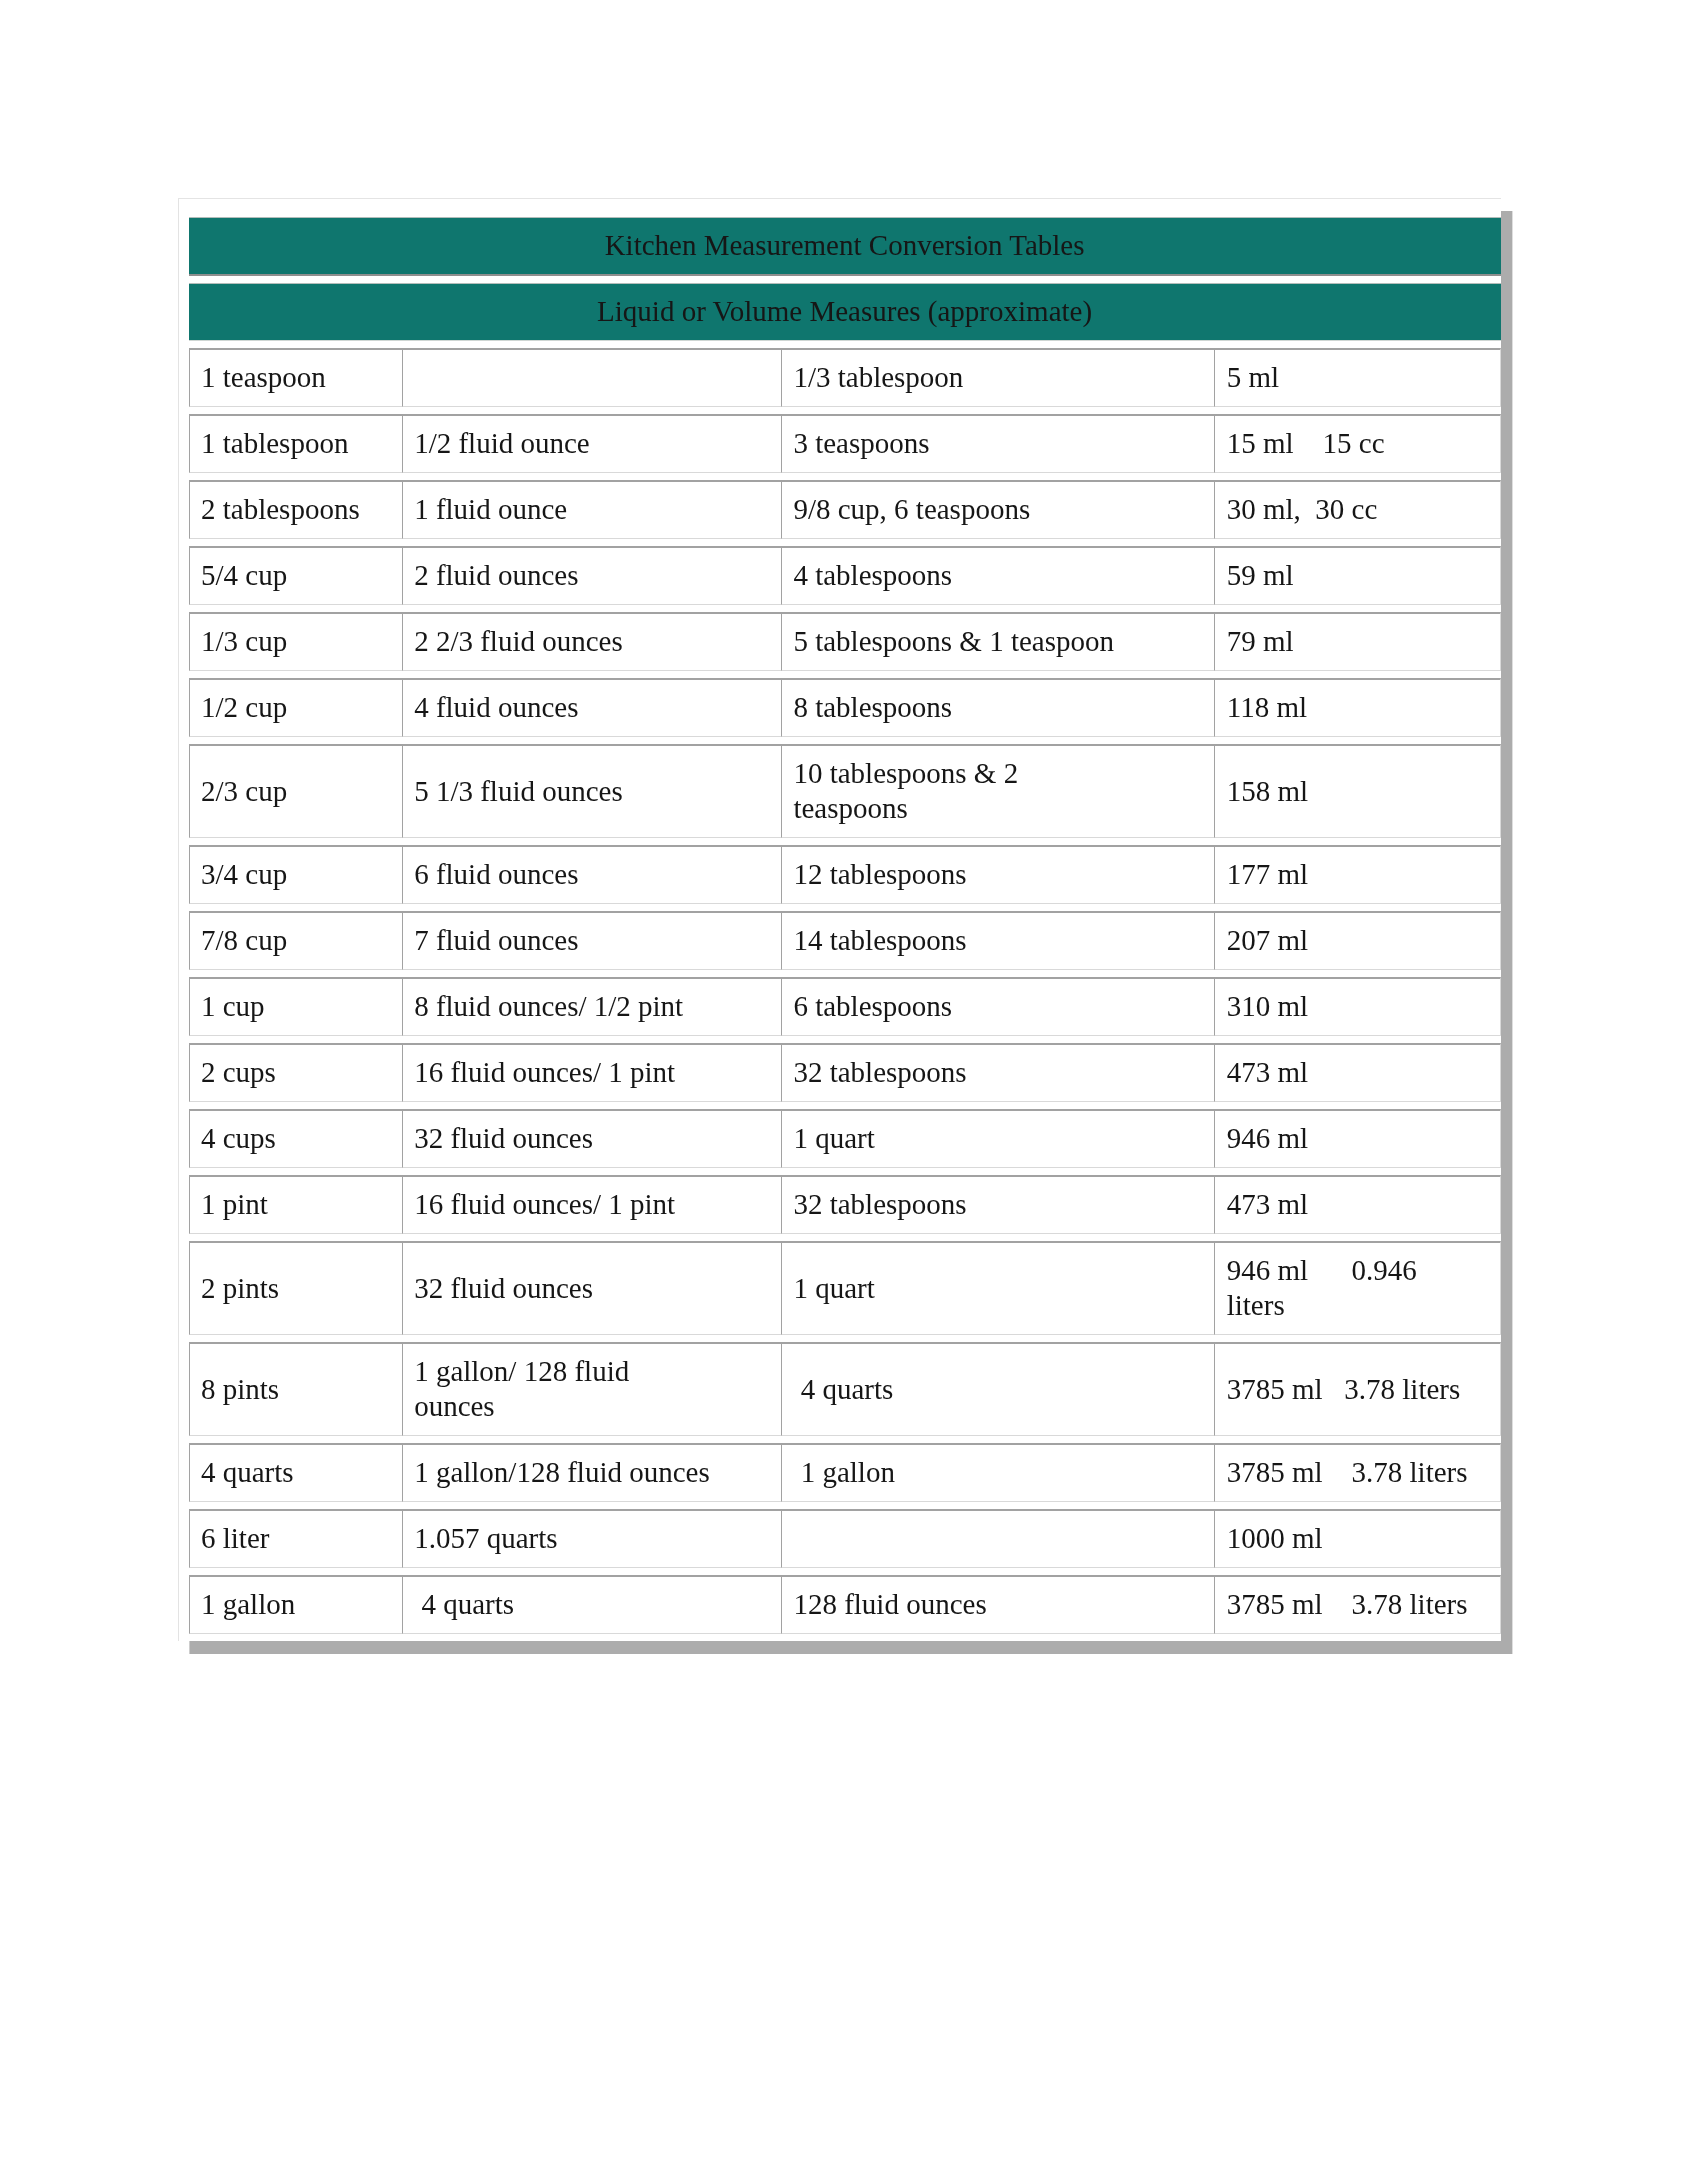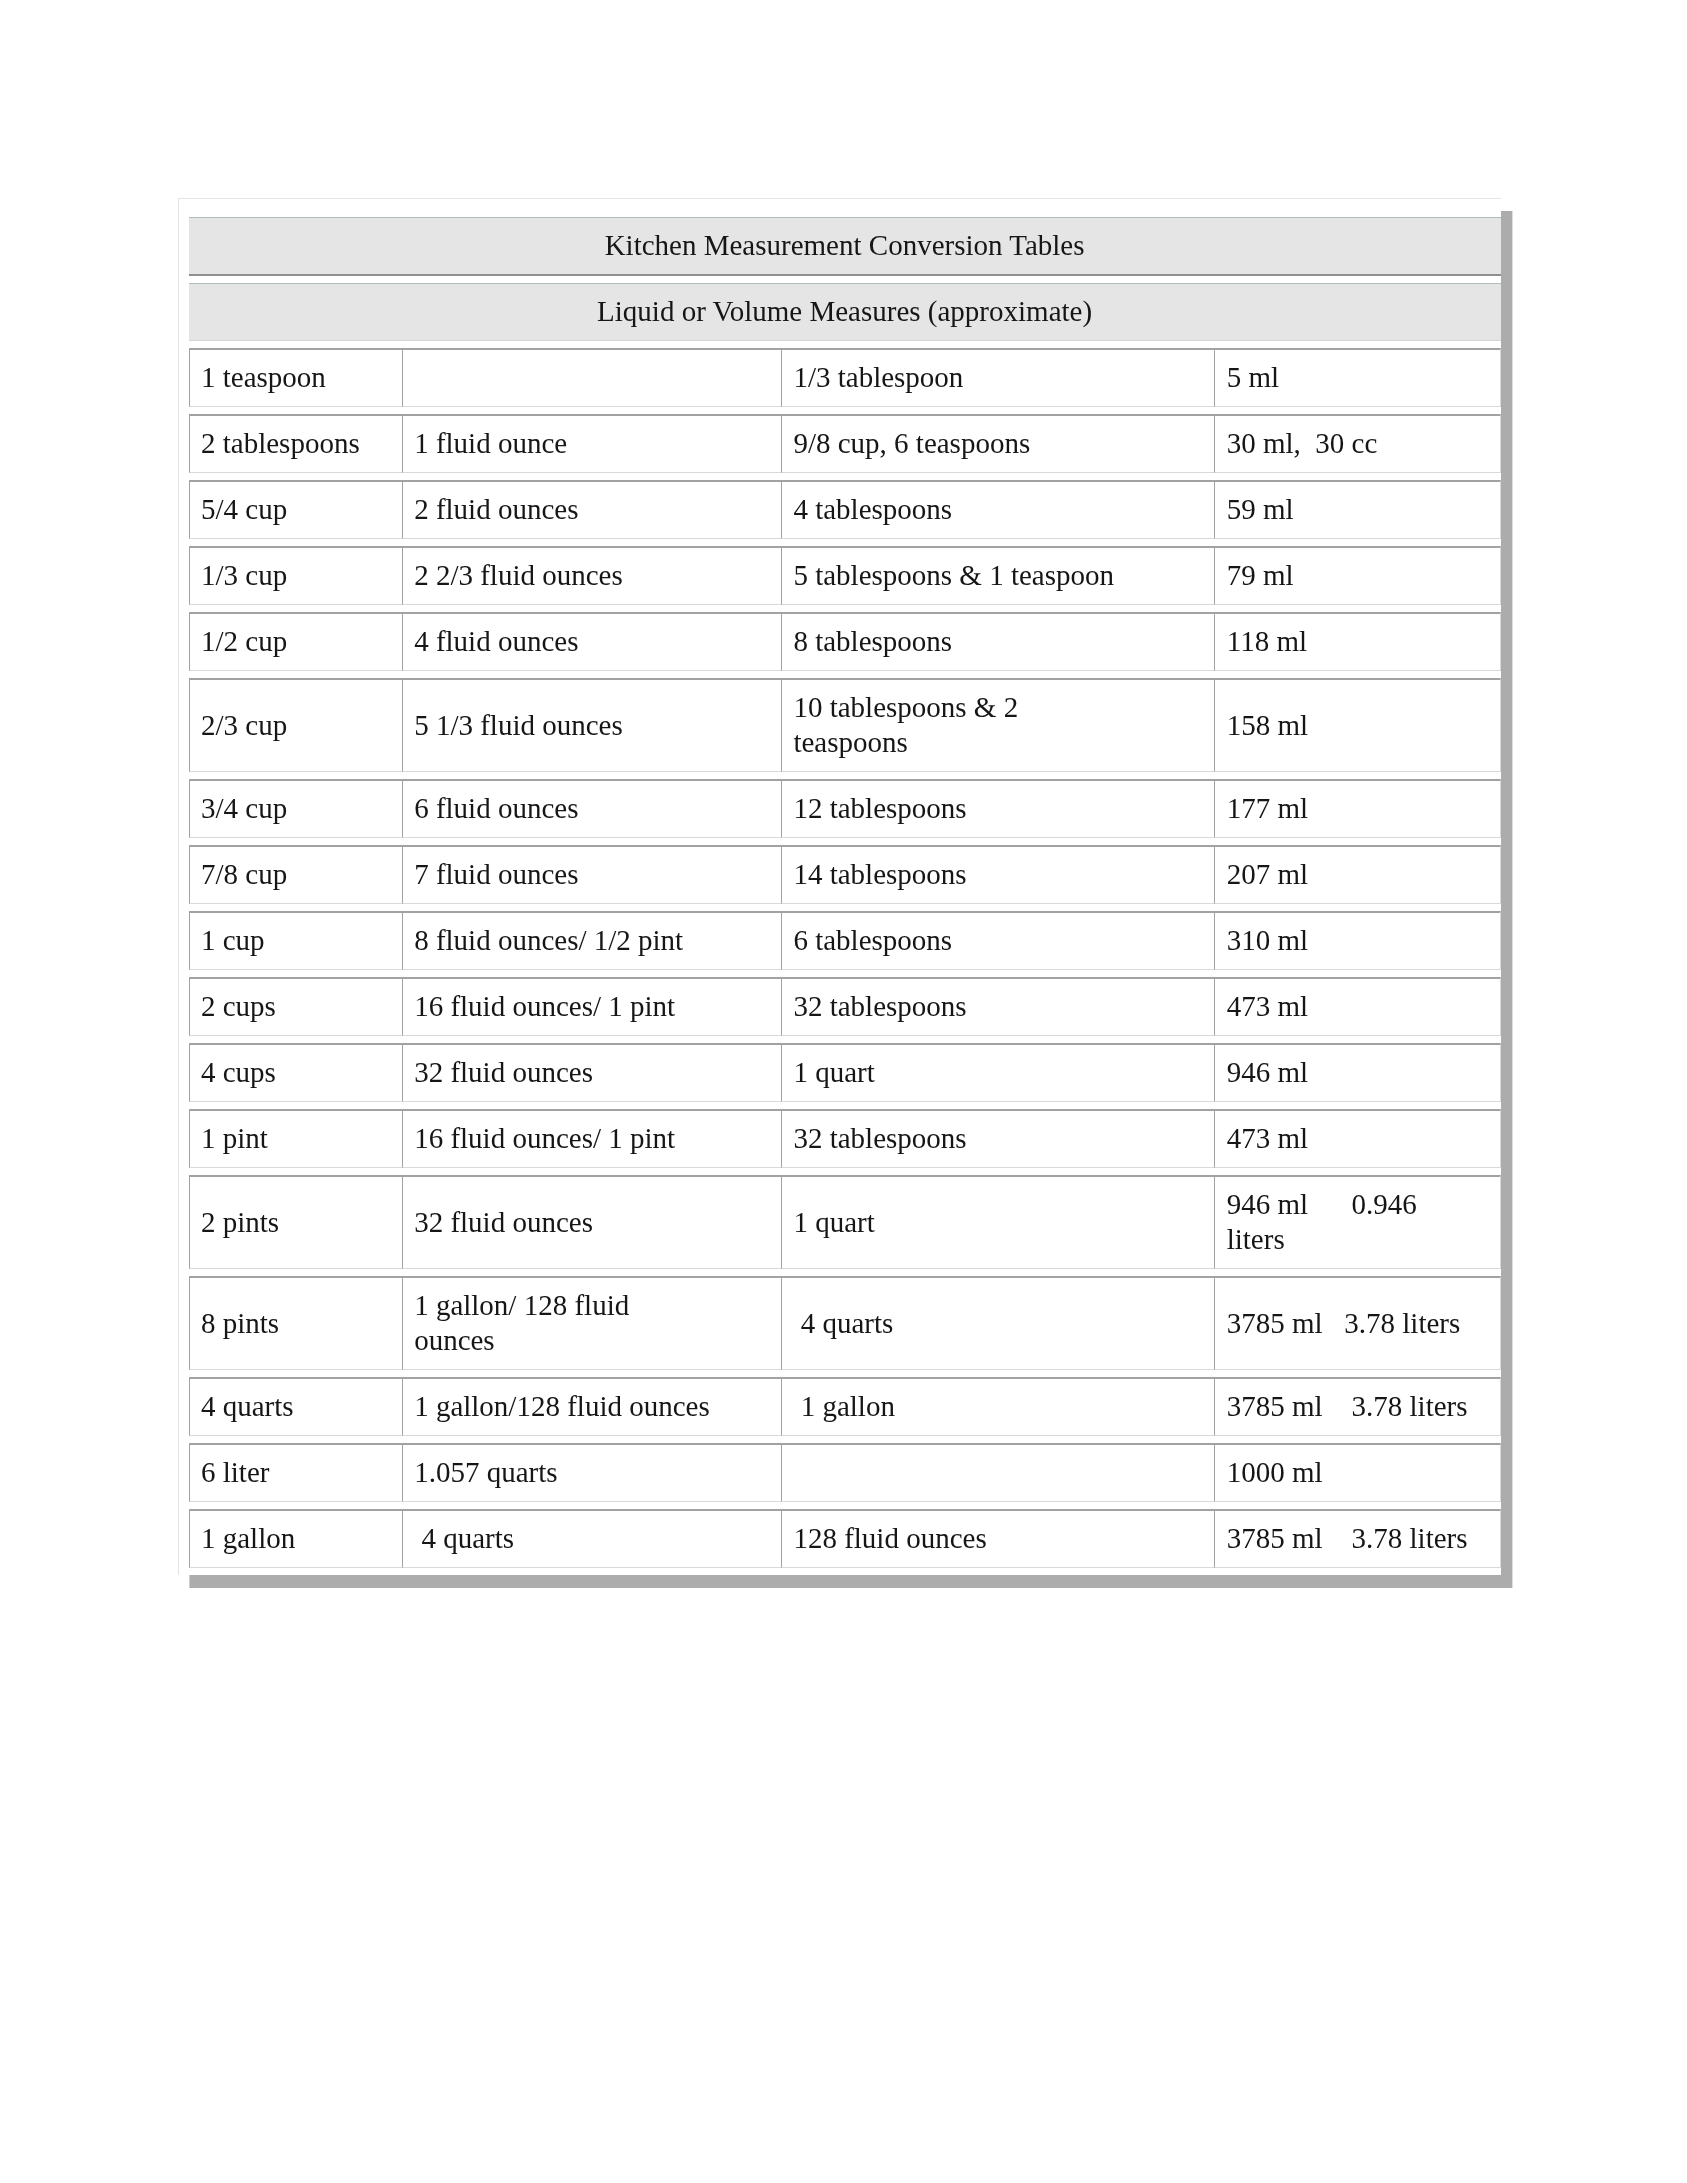--- a/index.html
+++ b/index.html
@@ -31,21 +31,21 @@
     table-layout: fixed;
     width: 1312px;
     border-collapse: separate;
     border-spacing: 0 7px;
     background: #ffffff;
     font-size: 29px;
     line-height: 35px;
   }
 
   th.hdr {
-    background: #e5e5e5;
+    background: #0f766e;
     font-weight: normal;
     text-align: center;
     padding: 10.5px 8.7px;
     border-top: 0.9px solid #b3bdba;
   }
   th.hdr-title { border-bottom: 2.6px solid #8f8f8f; }
   th.hdr-sub   { border-bottom: 1.7px solid #cfd6d3; }
 
   td.cell {
     background: #ffffff;
@@ -81,20 +81,26 @@
         </tr>
       </thead>
       <tbody>
           <tr>
             <td class="cell">1 teaspoon</td>
             <td class="cell"></td>
             <td class="cell">1/3 tablespoon</td>
             <td class="cell">5 ml</td>
           </tr>
           <tr>
+            <td class="cell">1 tablespoon</td>
+            <td class="cell">1/2 fluid ounce</td>
+            <td class="cell">3 teaspoons</td>
+            <td class="cell">15 ml    15 cc</td>
+          </tr>
+          <tr>
             <td class="cell">2 tablespoons</td>
             <td class="cell">1 fluid ounce</td>
             <td class="cell">9/8 cup, 6 teaspoons</td>
             <td class="cell">30 ml,  30 cc</td>
           </tr>
           <tr>
             <td class="cell">5/4 cup</td>
             <td class="cell">2 fluid ounces</td>
             <td class="cell">4 tablespoons</td>
             <td class="cell">59 ml</td>

